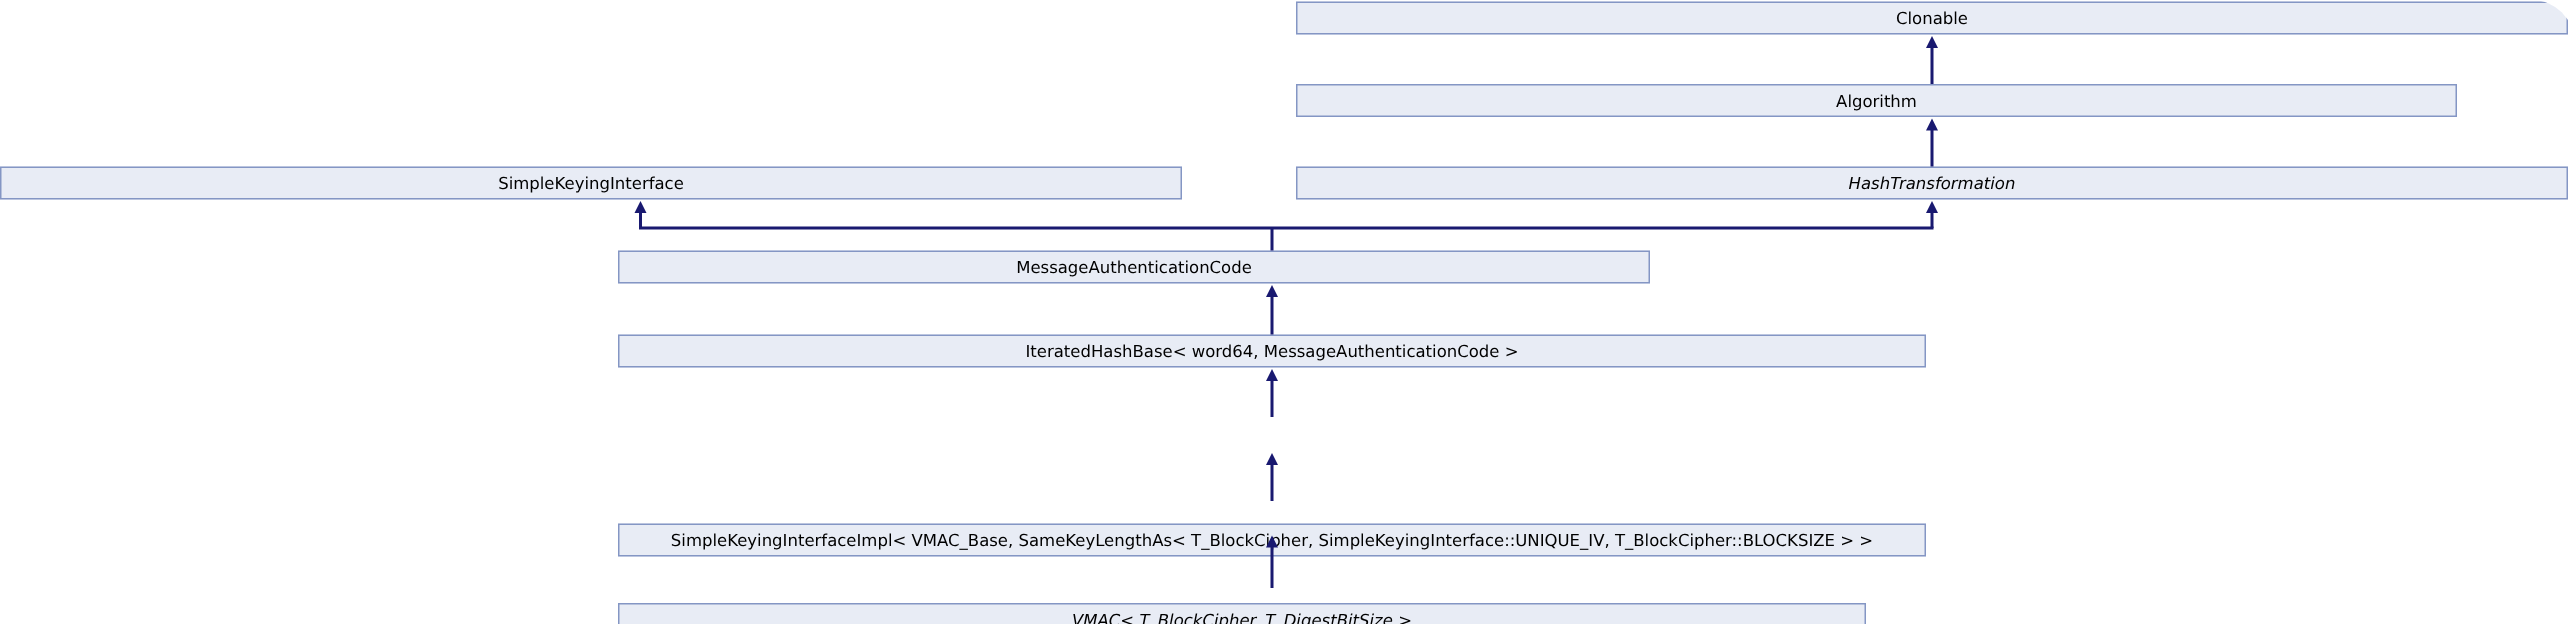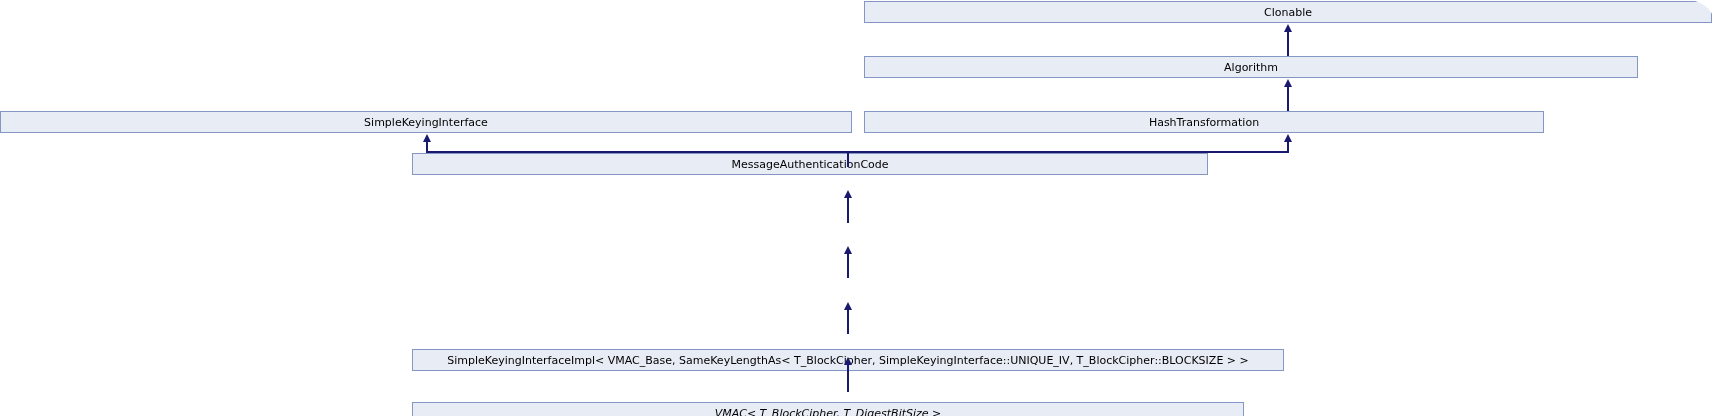--- a/index.html
+++ b/index.html
@@ -54,26 +54,27 @@
 </style>
 </head>
 <body>
 
 <div id="canvas">
 
   <div class="node" style="left:864px; top:1px;   width:848px;">Clonable</div>
 
   <div class="node" style="left:864px; top:56px;  width:774px;">Algorithm</div>
 
-  <div class="node" style="left:0px;   top:111px; width:852px;">SimpleKeyingInterface</div>
+  <div class="node" style="left:0px;   top:111px; width:788px;">SimpleKeyingInterface</div>
 
-  <div class="node" style="left:864px; top:111px; width:680px;">HashTransformation</div>
+  <div class="node" style="left:864px; top:111px; width:848px;font-style:italic;">HashTransformation</div>
 
-  <div class="node" style="left:412px; top:153px; width:796px;">MessageAuthenticationCode</div>
+  <div class="node" style="left:412px; top:167px; width:688px;">MessageAuthenticationCode</div>
 
+  <div class="node" style="left:412px; top:223px; width:872px;">IteratedHashBase&lt; word64, MessageAuthenticationCode &gt;</div>
 
 
   <div class="node" style="left:412px; top:334px; width:872px;margin-top:15px;">SimpleKeyingInterfaceImpl&lt; VMAC_Base, SameKeyLengthAs&lt; T_BlockCipher, SimpleKeyingInterface::UNIQUE_IV, T_BlockCipher::BLOCKSIZE &gt; &gt;</div>
 
   <div class="node" style="left:412px; top:402px; width:832px;font-style:italic;">VMAC&lt; T_BlockCipher, T_DigestBitSize &gt;</div>
 
   <div class="arrow-up" style="left:1284px; top:24px;"></div>
   <div class="edge-v" style="left:1287px; top:31px; height:25px;"></div>
 
   <div class="arrow-up" style="left:1284px; top:79px;"></div>

